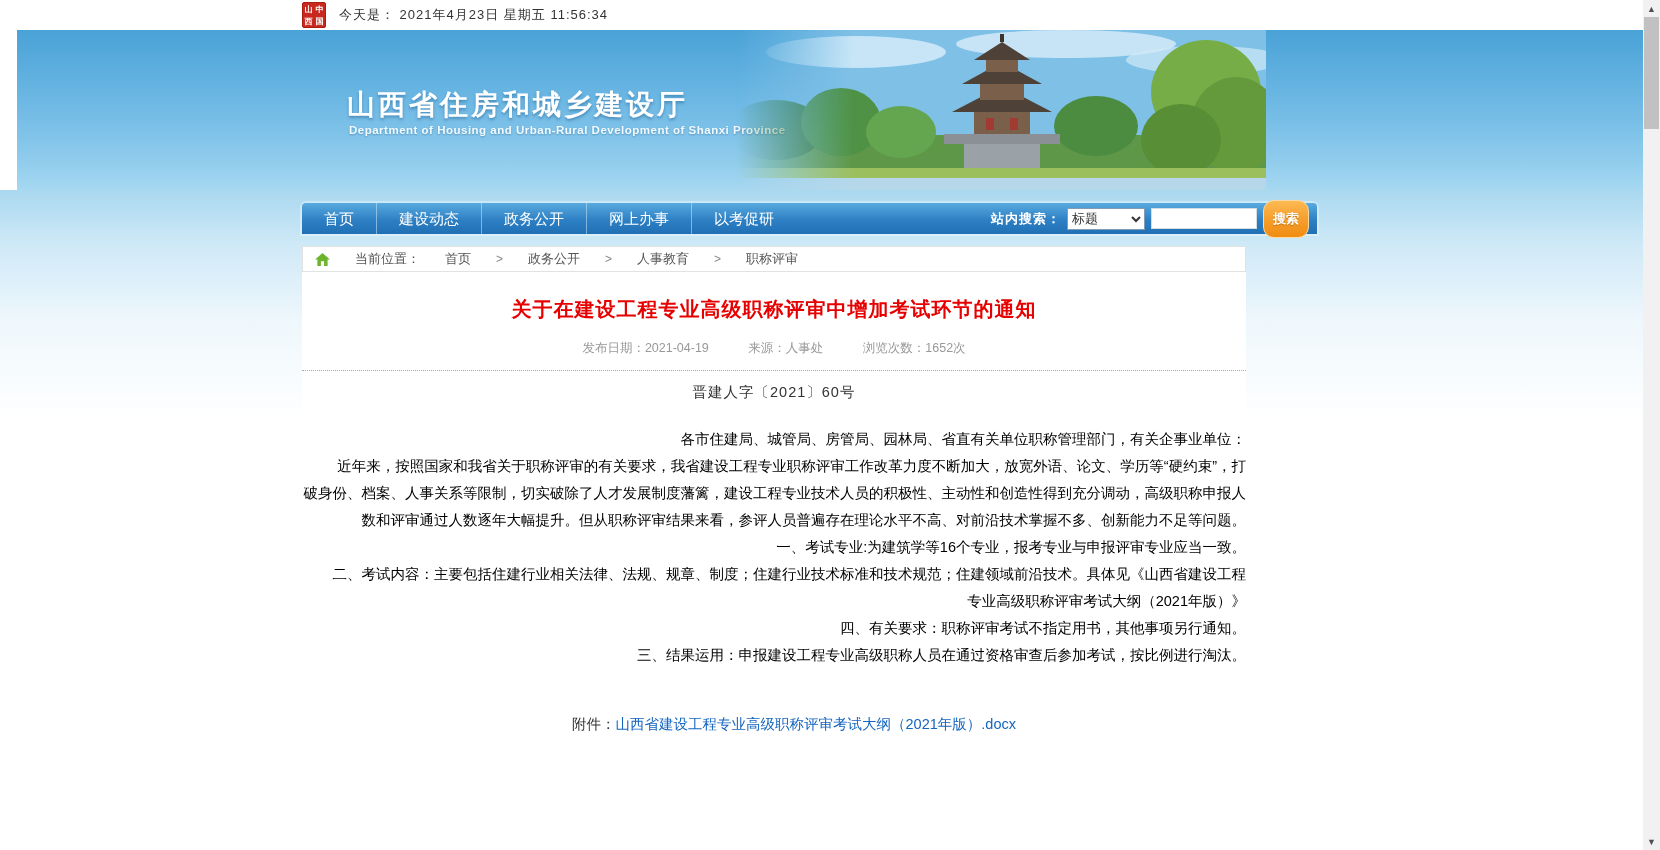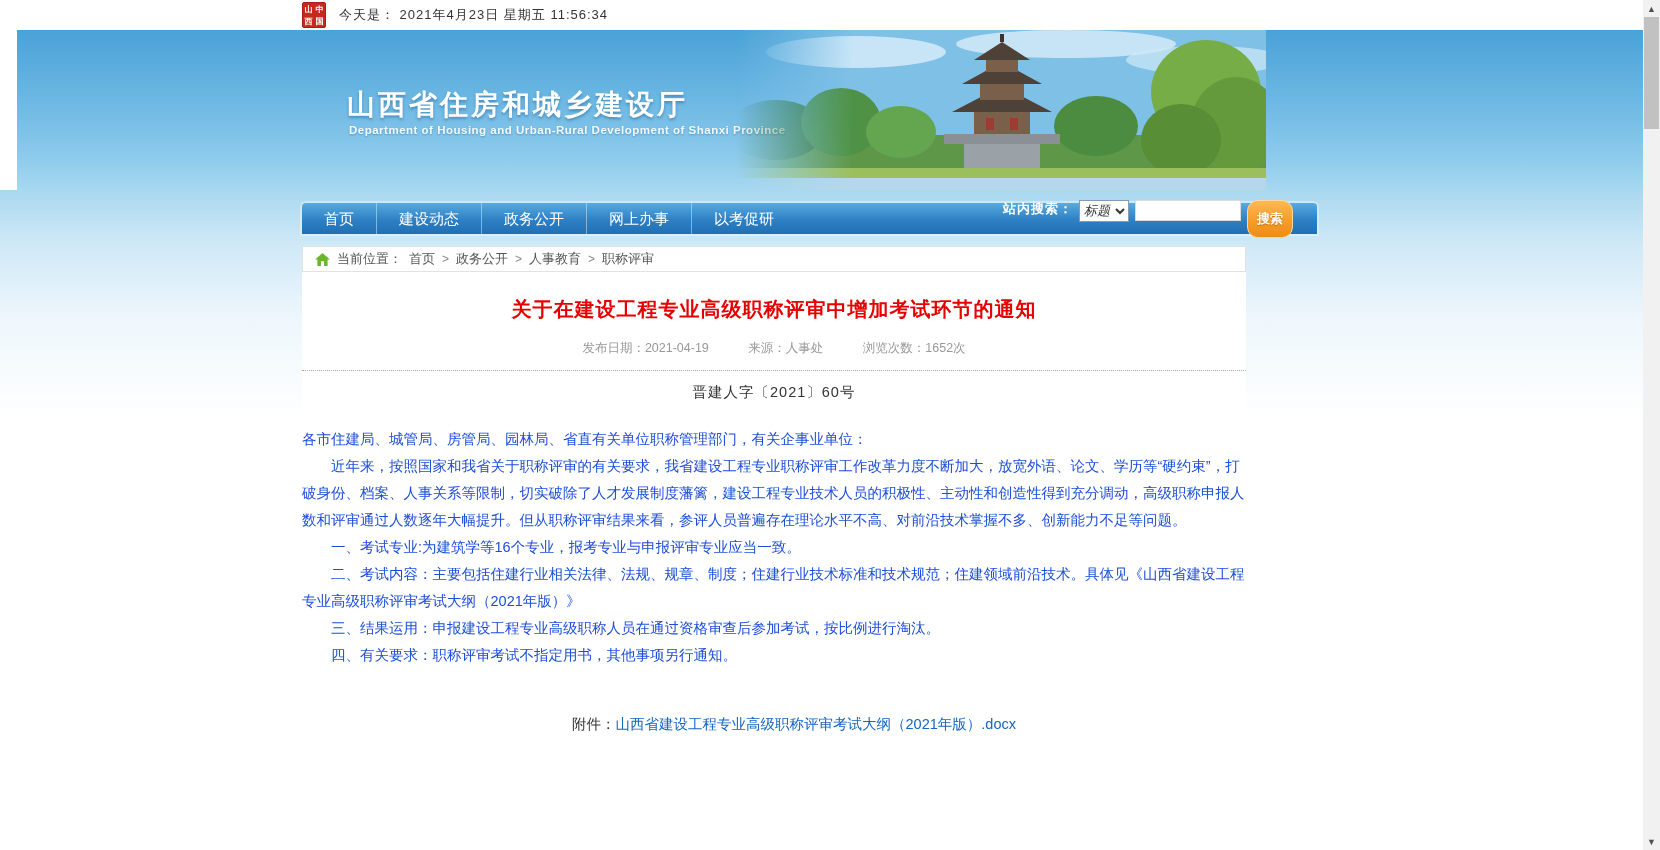--- a/index.html
+++ b/index.html
@@ -27,43 +27,43 @@
 
   
   .page-lower { min-height:660px; background:linear-gradient(180deg,#a9d8ef 0,#cfe9f7 55px,#eef7fc 130px,#ffffff 230px); padding-top:13px; }
 
   
   .navbar { width:1015px; margin-left:302px; height:31px; display:flex; align-items:center;
             background:linear-gradient(180deg,#58aadf 0,#2e80c4 55%,#1f6fb5 100%);
             border-radius:4px 4px 0 0; box-shadow:0 0 0 2px rgba(255,255,255,.35); }
   .nav-item { color:#fff; font-size:15px; line-height:31px; padding:0 22px; text-decoration:none; cursor:pointer; white-space:nowrap; }
   .nav-item + .nav-item { border-left:1px solid rgba(200,230,250,.55); }
-  .nav-search { margin-left:auto; display:flex; align-items:flex-start; padding-right:24px; gap:6px; }
+  .nav-search { margin-left:auto; display:flex; align-items:center; padding-right:8px; gap:6px; }
   .search-label { color:#fff; font-size:13px; font-weight:bold; letter-spacing:1px; }
-  .search-select { height:22px; width:50px; font-size:13px; border:1px solid #7f9db9; background:#fff; color:#333;font-style:italic; }
+  .search-select { height:22px; width:78px; font-size:13px; border:1px solid #7f9db9; background:#fff; color:#333; }
   .search-input { height:21px; width:106px; border:1px solid #d4dde4; padding:0 4px; font-size:13px; }
   .search-btn { height:38px; width:46px; border:1px solid #ffd9a0; border-radius:11px; cursor:pointer;
                 background:linear-gradient(180deg,#fcb953 0,#f59b28 60%,#ef8c12 100%);
                 color:#fff; font-size:13px; font-weight:bold; text-shadow:0 1px 1px rgba(160,90,0,.6); }
 
   
   .breadcrumb { width:944px; margin:12px 0 0 302px; height:26px; background:#fff; border:1px solid #e2e2e2;
-                display:flex; align-items:center; font-size:13px; color:#555; padding-left:12px; gap:7px; }
+                display:flex; align-items:center; font-size:13px; color:#555; padding-left:12px; gap:25px; }
   .home-icon { width:15px; height:13px; display:inline-block; }
   .crumb-link { color:#555; text-decoration:none; cursor:pointer; }
   .crumb-sep { color:#888; font-size:12px; }
 
   
   .content { width:944px; margin-left:302px; background:#fff; padding:20px 0 120px 0; }
   .article-title { text-align:center; color:#e60000; font-size:20px; font-weight:bold; letter-spacing:1px; margin-top:4px; }
   .article-meta { text-align:center; color:#999; font-size:12.5px; margin-top:17px; }
   .article-meta span.pair { margin:0 18px; }
   .dotted-sep { border-bottom:1px dotted #a8a8a8; margin-top:13px; }
   .doc-number { text-align:center; font-size:14.5px; color:#333; margin-top:12px; letter-spacing:1px; }
-  .body-text { font-size:14.5px; color:#1d4ed8; line-height:27px; }
+  .body-text { font-size:14.5px; color:#000000; line-height:27px;text-align:right; }
   .body-text p { margin:0; }
   .body-text p.first { margin-top:24px; }
   .body-text p.indent { text-indent:2em; }
   .attachment { margin:46px 0 0 40px; font-size:14.5px; color:#333;text-align:center; }
   .attachment a { color:#1465c0; text-decoration:none; cursor:pointer; }
 
   
   .scrollbar { position:fixed; top:0; right:0; width:17px; height:850px; background:#f1f1f1; z-index:50; }
   .sb-btn { height:17px; display:flex; align-items:center; justify-content:center; font-size:9px; color:#505050; background:#f1f1f1; cursor:pointer; }
   .sb-btn.down { position:absolute; bottom:0; left:0; right:0; }
@@ -169,22 +169,22 @@
 
     <div class="dotted-sep"></div>
 
     <div class="doc-number">晋建人字〔2021〕60号</div>
 
     <div class="body-text">
       <p class="first">各市住建局、城管局、房管局、园林局、省直有关单位职称管理部门，有关企事业单位：</p>
       <p class="indent">近年来，按照国家和我省关于职称评审的有关要求，我省建设工程专业职称评审工作改革力度不断加大，放宽外语、论文、学历等“硬约束”，打破身份、档案、人事关系等限制，切实破除了人才发展制度藩篱，建设工程专业技术人员的积极性、主动性和创造性得到充分调动，高级职称申报人数和评审通过人数逐年大幅提升。但从职称评审结果来看，参评人员普遍存在理论水平不高、对前沿技术掌握不多、创新能力不足等问题。</p>
       <p class="indent">一、考试专业:为建筑学等16个专业，报考专业与申报评审专业应当一致。</p>
       <p class="indent">二、考试内容：主要包括住建行业相关法律、法规、规章、制度；住建行业技术标准和技术规范；住建领域前沿技术。具体见《山西省建设工程专业高级职称评审考试大纲（2021年版）》</p>
+      <p class="indent">四、有关要求：职称评审考试不指定用书，其他事项另行通知。</p>
       <p class="indent">三、结果运用：申报建设工程专业高级职称人员在通过资格审查后参加考试，按比例进行淘汰。</p>
-      <p class="indent">四、有关要求：职称评审考试不指定用书，其他事项另行通知。</p>
     </div>
 
     <div class="attachment">
       <span>附件：</span><a>山西省建设工程专业高级职称评审考试大纲（2021年版）.docx</a>
     </div>
 
   </div>
 
 </div>
 

